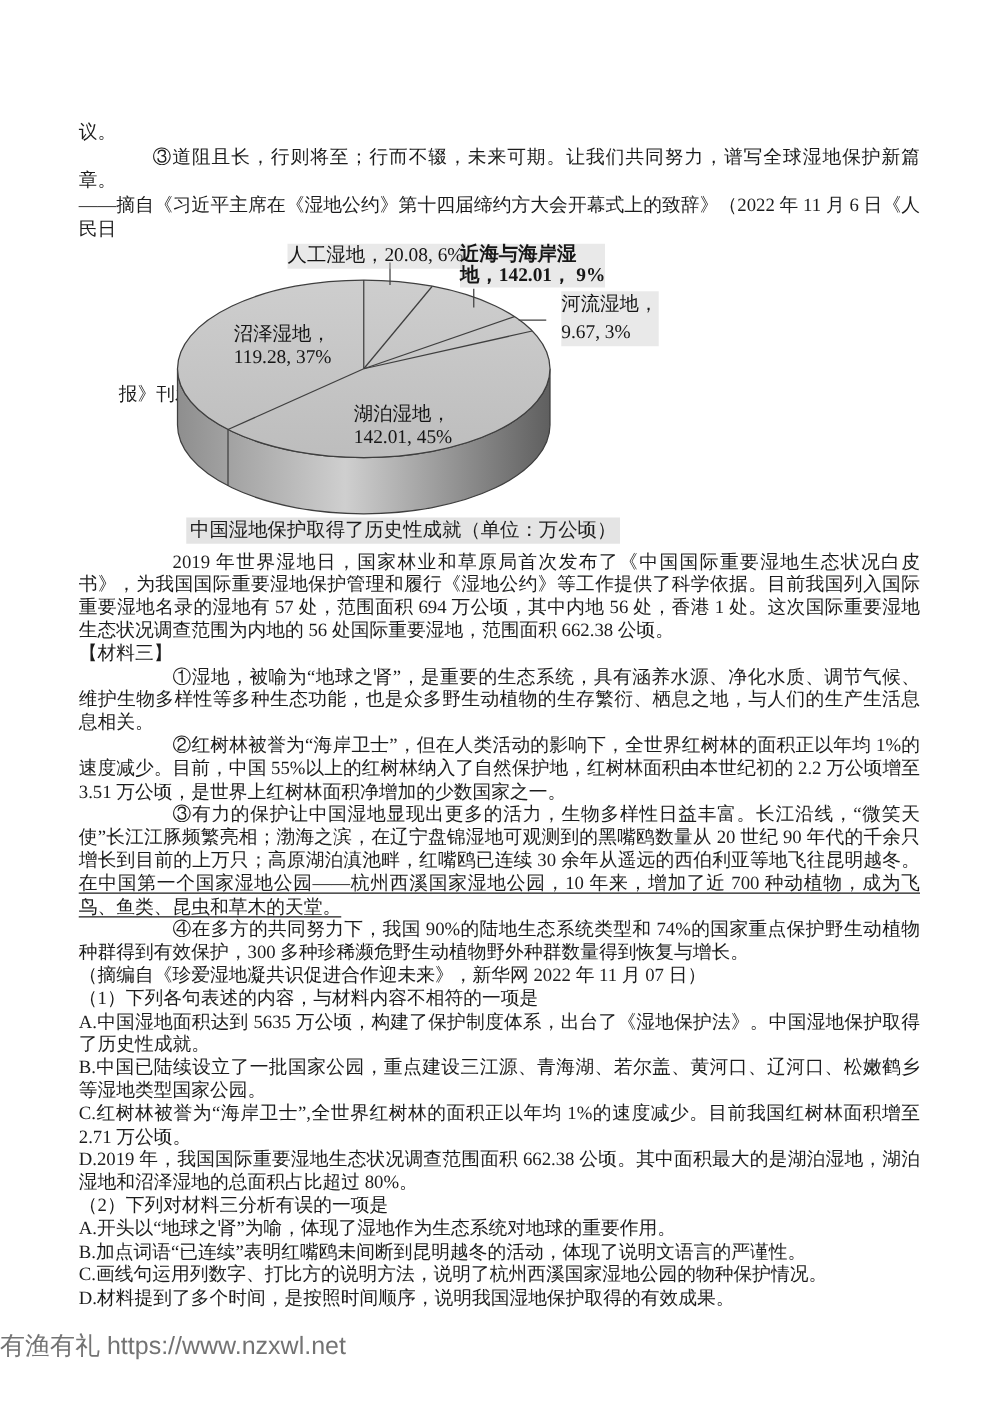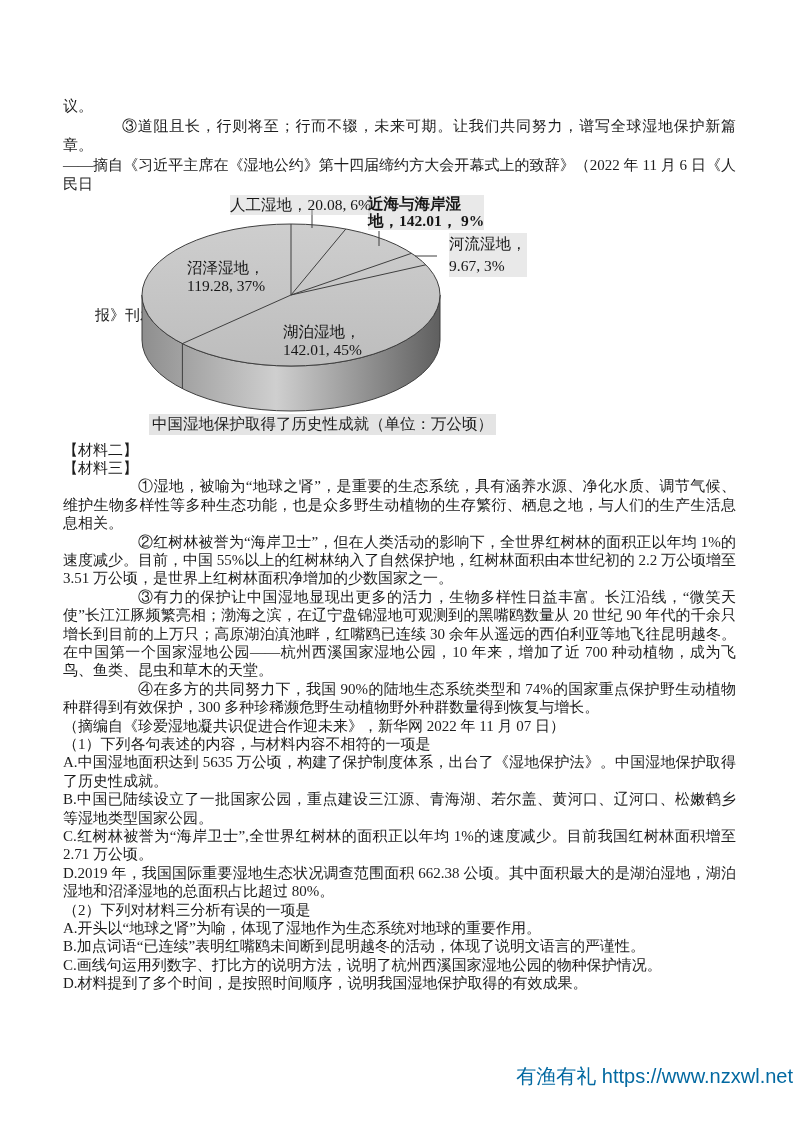--- a/index.html
+++ b/index.html
@@ -6,38 +6,38 @@
   body{
     width:793px;height:1122px;position:relative;overflow:hidden;
     font-family:"Liberation Serif","DejaVu Serif",serif;
     color:#1c1c1c;
   }
   .content{padding:97px 57px 0 63px;font-size:15px;text-align:justify;}
   p{margin:0;line-height:18.4px;}
   .head p{line-height:19.5px;}
   .ind-2{text-indent:59px;}
   .ind-4{text-indent:75px;}
-  .u{text-underline-offset:3px;}
+  .u{text-decoration:underline;text-underline-offset:3px;}
   
   .chart-area{position:relative;height:246px;width:100%;}
   .chart-svg{position:absolute;left:75px;top:8px;}
   .clabel{
     position:absolute;font-size:15.5px;line-height:20px;white-space:nowrap;
     color:#161616;
   }
   .hl{background:rgba(200,200,200,0.40);}
   .baokan{position:absolute;left:0;top:111px;font-size:15px;margin-left:32px;}
   .caption{position:absolute;left:86px;top:219px;font-size:15.5px;
     background:rgba(205,205,205,0.55);padding:0 3px;}
   .pieline{stroke:#3f3f3f;stroke-width:1;fill:none;}
   
   .footer{
-    position:absolute;left:0;right:0;top:1063px;text-align:right;
+    position:absolute;left:0;right:0;top:1063px;text-align:left;
     font-family:"Liberation Sans","DejaVu Sans",sans-serif;
-    font-size:20px;color:#0369a1;
+    font-size:20px;color:#737373;
   }
 </style>
 </head>
 <body>
 
 <div class="content">
   <div class="head">
     <p>议。</p>
     <p class="ind-2">③道阻且长，行则将至；行而不辍，未来可期。让我们共同努力，谱写全球湿地保护新篇章。</p>
     <p>——摘自《习近平主席在《湿地公约》第十四届缔约方大会开幕式上的致辞》（2022 年 11 月 6 日《人民日</p>
@@ -91,21 +91,21 @@
       <div>沼泽湿地，</div>
       <div>119.28, 37%</div>
     </div>
     <div class="clabel" style="left:220px;top:128px;line-height:18.5px;">
       <div>湖泊湿地，</div>
       <div>142.01, 45%</div>
     </div>
     <div class="caption">中国湿地保护取得了历史性成就（单位：万公顷）</div>
   </div>
 
-  <p>【材料二】</p>
+  <p class="ind-4">2019 年世界湿地日，国家林业和草原局首次发布了《中国国际重要湿地生态状况白皮书》，为我国国际重要湿地保护管理和履行《湿地公约》等工作提供了科学依据。目前我国列入国际重要湿地名录的湿地有 57 处，范围面积 694 万公顷，其中内地 56 处，香港 1 处。这次国际重要湿地生态状况调查范围为内地的 56 处国际重要湿地，范围面积 662.38 公顷。</p>
 
   <p>【材料三】</p>
   <p class="ind-4">①湿地，被喻为“地球之肾”，是重要的生态系统，具有涵养水源、净化水质、调节气候、维护生物多样性等多种生态功能，也是众多野生动植物的生存繁衍、栖息之地，与人们的生产生活息息相关。</p>
   <p class="ind-4">②红树林被誉为“海岸卫士”，但在人类活动的影响下，全世界红树林的面积正以年均 1%的速度减少。目前，中国 55%以上的红树林纳入了自然保护地，红树林面积由本世纪初的 2.2 万公顷增至 3.51 万公顷，是世界上红树林面积净增加的少数国家之一。</p>
   <p class="ind-4"><span>③有力的保护让中国湿地显现出更多的活力，生物多样性日益丰富。长江沿线，“微笑天使”长江江豚频繁亮相；渤海之滨，在辽宁盘锦湿地可观测到的黑嘴鸥数量从 20 世纪 90 年代的千余只增长到目前的上万只；高原湖泊滇池畔，红嘴鸥已连续 30 余年从遥远的西伯利亚等地飞往昆明越冬。</span><span class="u">在中国第一个国家湿地公园——杭州西溪国家湿地公园，10 年来，增加了近 700 种动植物，成为飞鸟、鱼类、昆虫和草木的天堂。</span></p>
   <p class="ind-4">④在多方的共同努力下，我国 90%的陆地生态系统类型和 74%的国家重点保护野生动植物种群得到有效保护，300 多种珍稀濒危野生动植物野外种群数量得到恢复与增长。</p>
 
   <p>（摘编自《珍爱湿地凝共识促进合作迎未来》，新华网 2022 年 11 月 07 日）</p>
 
   <p>（1）下列各句表述的内容，与材料内容不相符的一项是</p>

